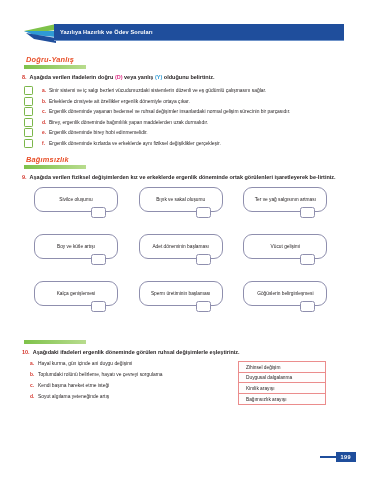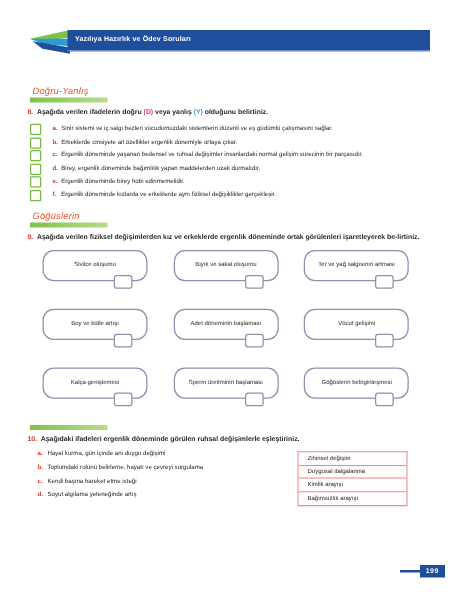--- a/index.html
+++ b/index.html
@@ -61,24 +61,24 @@
 
   
   .section {
     position: absolute;
     left: 22px;
     width: 322px;
   }
   .section-title {
     font-size: 7.4px;
     color: #e8502a;
-    font-weight: normal;
+    font-weight: bold;
     font-style: italic;
     letter-spacing: 0.2px;
-    margin: 16px 0 1px 4px;
+    margin: 3px 0 1px 4px;
   }
   .section-rule {
     width: 62px;
     height: 3.5px;
     background: linear-gradient(to right, #7ec24a, #b8dc8e);
     margin-left: 2px;
     margin-bottom: 5px;
   }
 
   
@@ -302,21 +302,21 @@
       </div>
       <div class="tf-row">
         <div class="tf-box"></div>
         <span class="tf-letter">f.</span>
         <span class="tf-text">Ergenlik döneminde kızlarda ve erkeklerde aynı fiziksel değişiklikler gerçekleşir.</span>
       </div>
     </div>
   </div>
 
   <div class="section" style="top:152px;">
-    <div class="section-title">Göğüslerin</div>
+    <div class="section-title">Bağımsızlık</div>
     <div class="section-rule"></div>
 
     <div class="q-line">
       <span class="q-num">9.</span>
       <span class="q-text">Aşağıda verilen fiziksel değişimlerden kız ve erkeklerde ergenlik döneminde ortak görülenleri işaretleyerek be-lirtiniz.</span>
     </div>
 
     <div class="bubble-grid">
       <div class="bubble-wrap">
         <div class="bubble">

